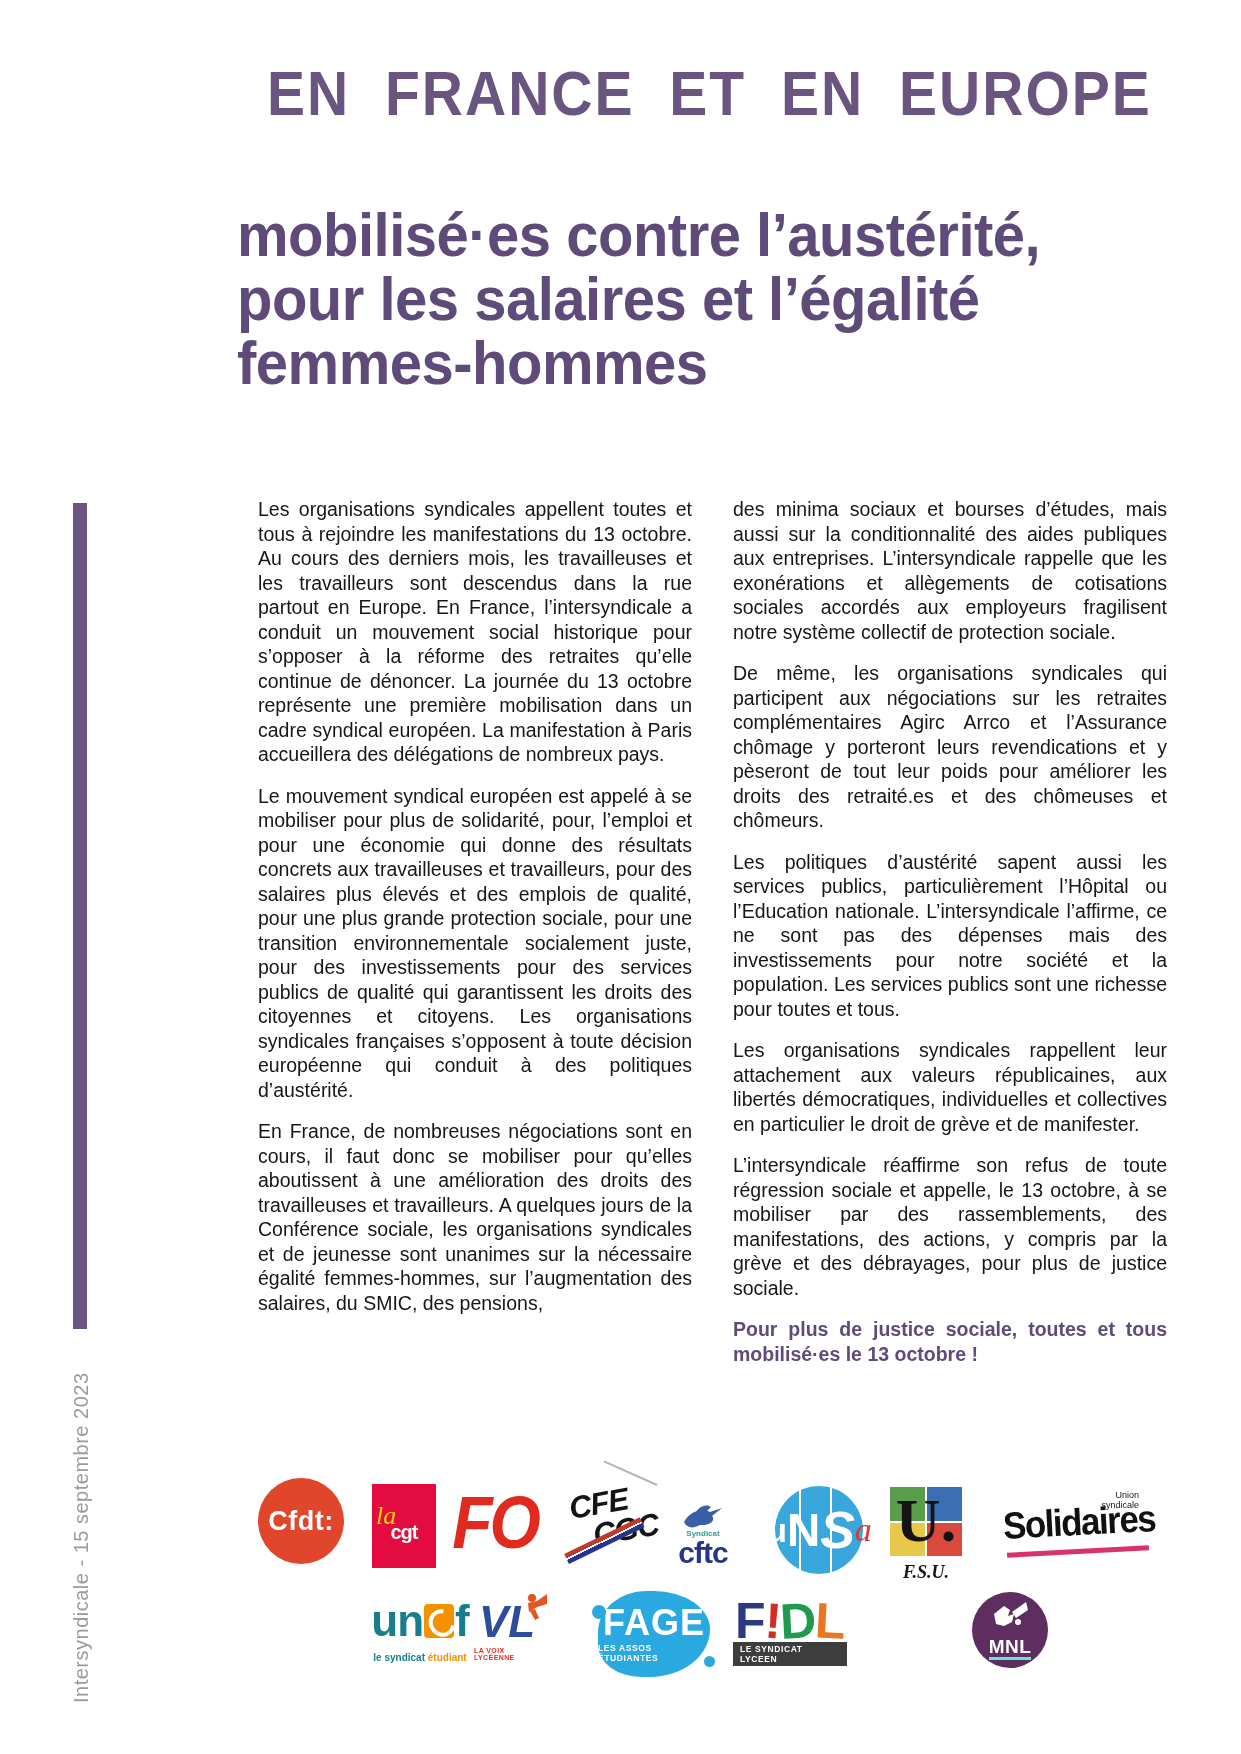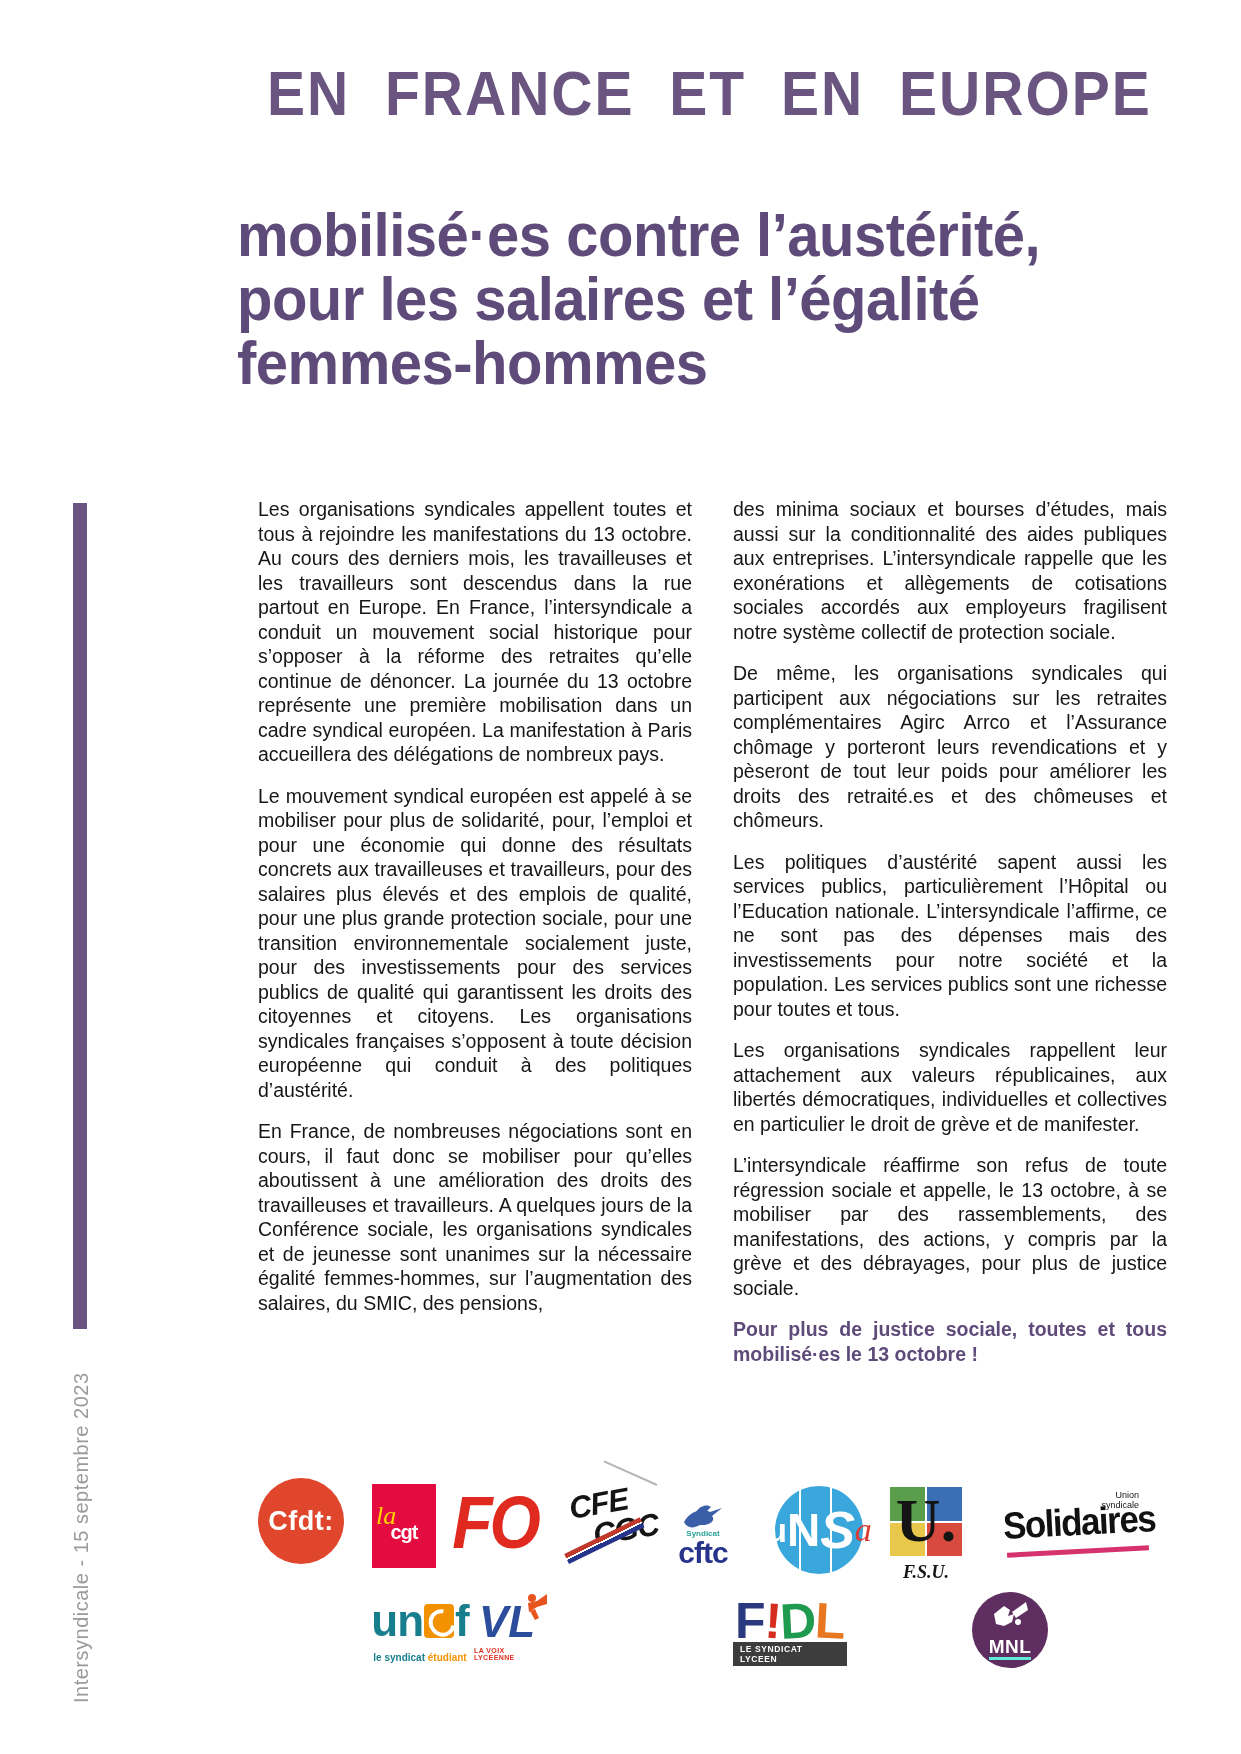--- a/index.html
+++ b/index.html
@@ -244,20 +244,26 @@
       <span>VL</span>
       <svg class="vl-figure" viewBox="0 0 26 28">
         <circle cx="9" cy="6" r="4" fill="#e8541f"></circle>
         <path d="M5 11 L14 9 L24 2 L24 12 L14 15 L6 20 Z" fill="#e8541f"></path>
         <path d="M7 19 L12 28 L16 26 L12 17 Z" fill="#e8541f"></path>
       </svg>
     </span>
     <span class="vl-sub">LA VOIX LYCÉENNE</span>
   </div>
 
+  <div class="logo logo-fage">
+    <div class="fage-blob">
+      <span class="fage-label">FAGE</span>
+      <span class="fage-sub">LES ASSOS ÉTUDIANTES</span>
+    </div>
+  </div>
 
   <div class="logo logo-fidl">
     <div class="fidl-row">
       <span class="fidl-f">F</span>
       <span class="fidl-x">!</span>
       <span class="fidl-d">D</span>
       <span class="fidl-l">L</span>
     </div>
     <span class="fidl-sub">LE SYNDICAT LYCEEN</span>
   </div>

